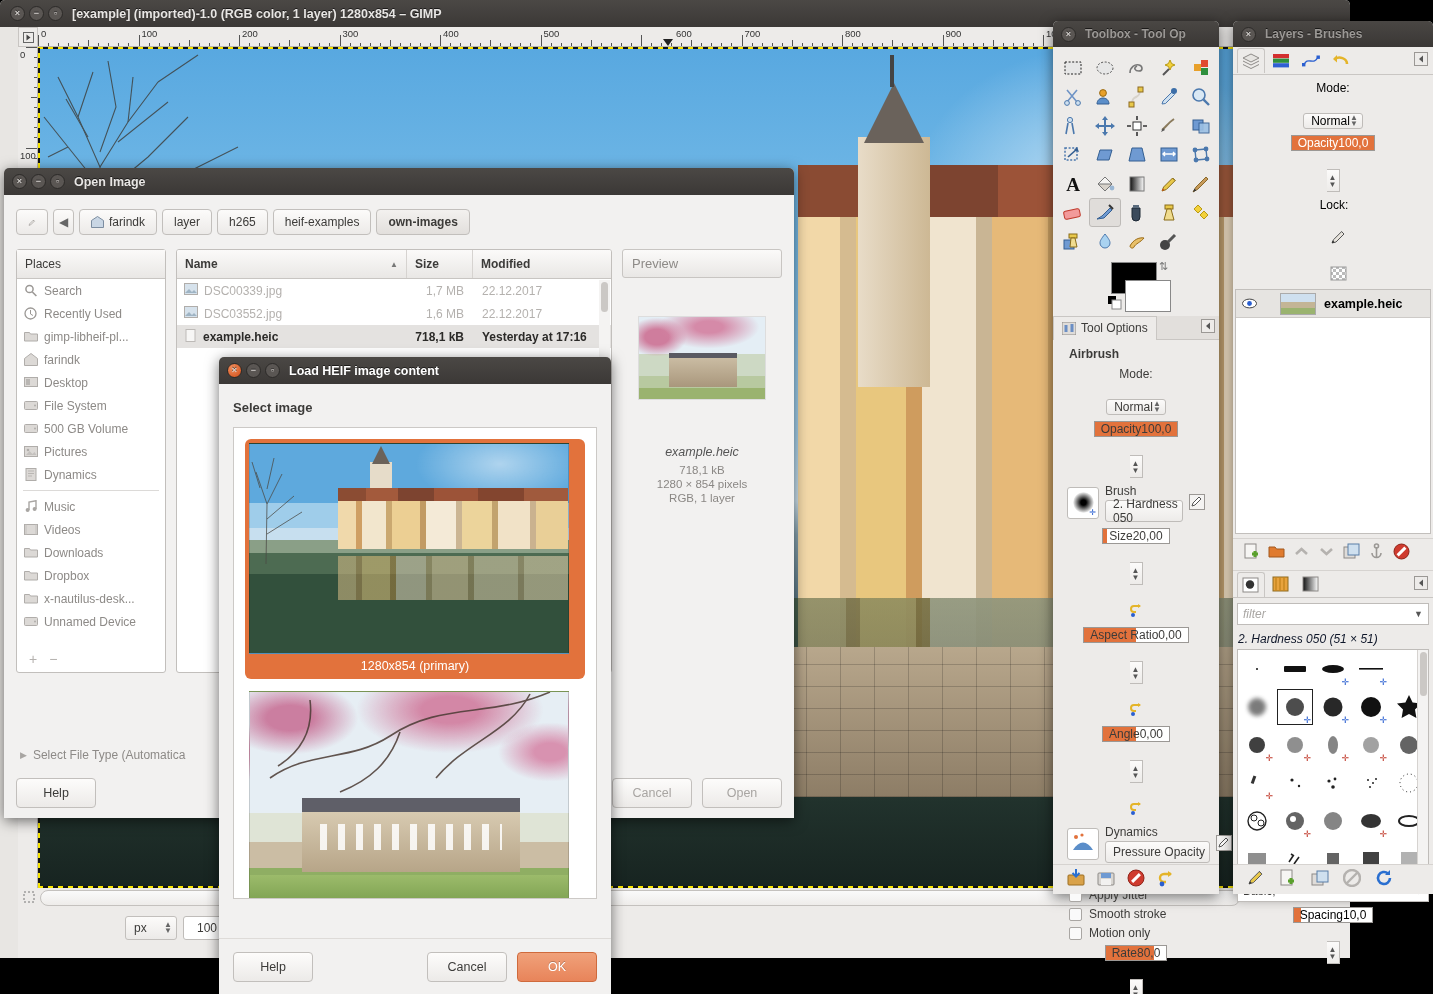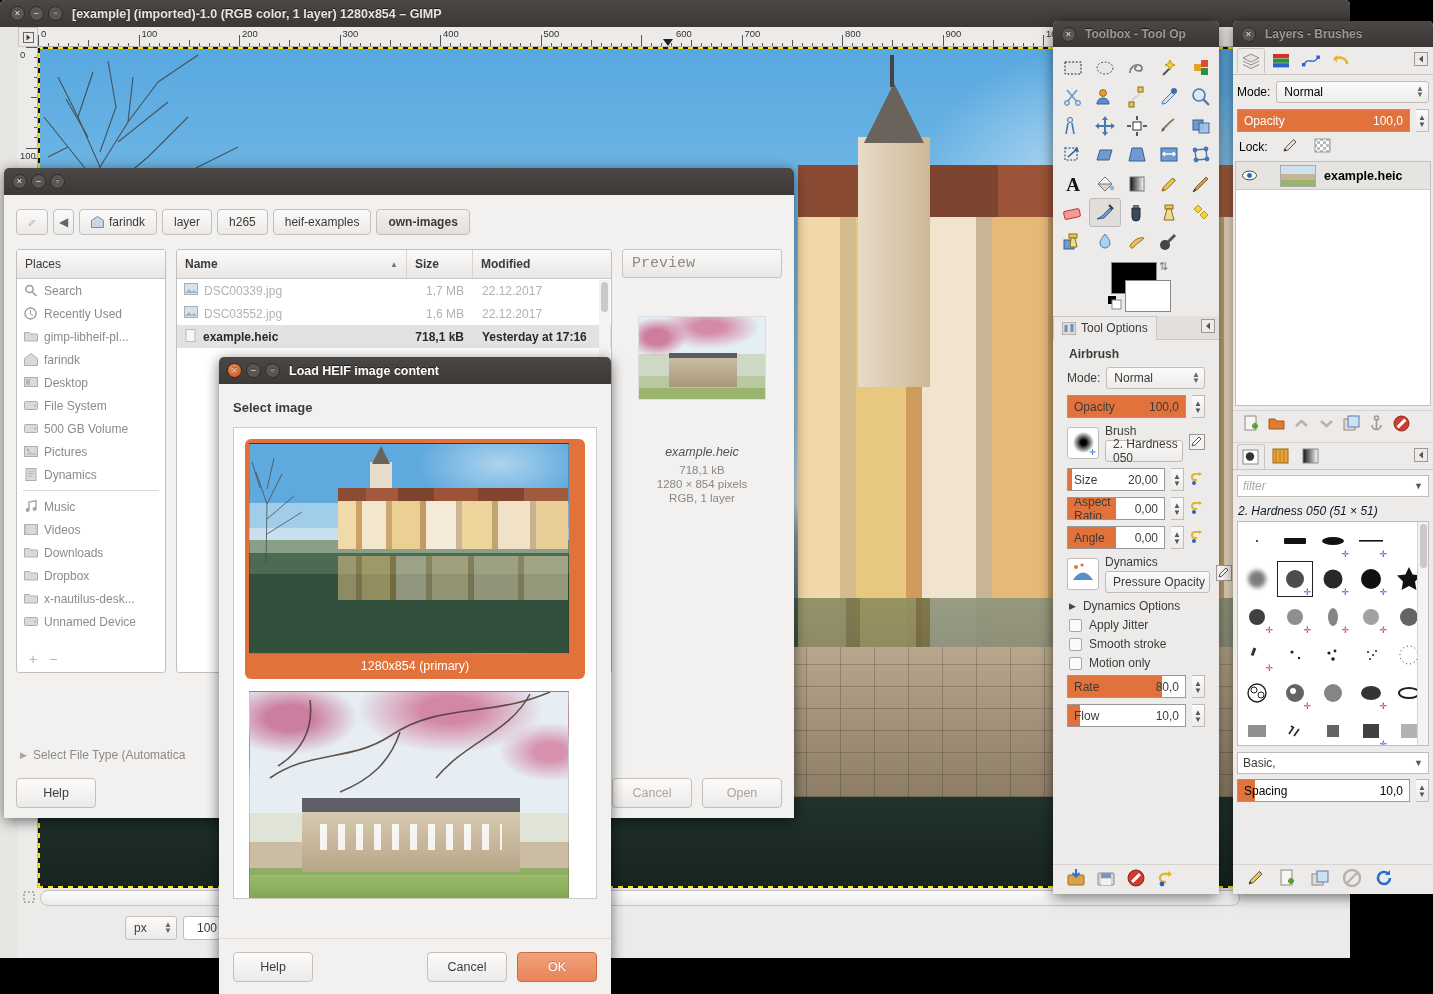--- a/index.html
+++ b/index.html
@@ -68,21 +68,21 @@
             font-size:12px; color:#3c3b39; }
   .fl-hdr > div { display:flex; align-items:center; padding-left:8px; border-right:1px solid #d6d3d0;font-weight:bold;}
   .fl-row { display:flex; height:23px; font-size:12px; align-items:center; }
   .fl-row.dim { color:#b4b1ae; }
   .fl-row.sel { background:#e4e2e0; color:#2b2a28; }
   .fl-name { width:230px; display:flex; align-items:center; gap:6px; padding-left:7px; }
   .fl-size { width:66px; text-align:right; padding-right:9px;}
   .fl-mod { flex:1; padding-left:9px;}
   .previewpane { width:160px; display:flex; flex-direction:column; gap:6px;}
   .preview-hdr { height:29px; background:linear-gradient(#fbfaf9,#e9e7e5); border:1px solid #c8c5c2;
-        display:flex;align-items:center;padding-left:9px;font-size:15px;color:#8d8a87;border-radius:3px;font-family:Liberation Mono, monospace;}
+        display:flex;align-items:center;padding-left:9px;font-size:13px;color:#8d8a87;border-radius:3px;}
   .preview-box { flex:1; background:#f2f1f0; display:flex; flex-direction:column; align-items:center; padding-top:32px;}
   .preview-thumb { width:128px;height:84px;background:#cfd9e2;border:1px solid #ddd; }
   .pv-name { font-style:italic; font-size:12.5px; color:#555; margin-top:45px; }
   .pv-meta { font-size:11.5px; color:#8a8784; text-align:center; line-height:14px; margin-top:4px;}
   .oi-footer { position:absolute; left:12px; right:12px; bottom:10px; }
   .sft { display:flex; align-items:center; gap:6px; font-size:12px; color:#8d8a87; margin:12px 0 16px 4px;}
   .btnrow { display:flex; align-items:center; }
   .gbtn { min-width:80px; height:30px; padding:0 16px; border:1px solid #c2bfbc; border-radius:4px;
           background:linear-gradient(#fdfcfb,#eceae8); font-size:12.5px; color:#3c3b39;
           display:flex;align-items:center;justify-content:center; }
@@ -113,21 +113,21 @@
   .colorarea { position:relative; height:56px; margin-top:4px; }
   .fgcolor { position:absolute; left:58px; top:2px; width:46px; height:32px; background:#000; border:1px solid #888; }
   .bgcolor { position:absolute; left:72px; top:20px; width:46px; height:32px; background:#fff; border:1px solid #888; }
   .swap { position:absolute; left:106px; top:0px; font-size:11px; color:#777; }
   .reset { position:absolute; left:55px; top:36px; width:14px; height:14px; }
   .tabstrip { display:flex; align-items:center; height:24px; border-bottom:1px solid #c9c6c3; background:#e2dfdc;}
   .tab { display:flex; align-items:center; gap:5px; height:24px; padding:0 8px; background:#edebe9;
          border:1px solid #c9c6c3; border-bottom:none; font-size:12px; color:#3c3b39;}
   .to-body { padding:5px 14px; font-size:12px; color:#3c3b39; }
   .to-h { font-weight:bold; margin:2px 0 6px 2px; }
-  .row { display:flex; align-items:center; gap:6px; margin-bottom:6px; }
+  .row { display:flex; align-items:center; gap:18px; margin-bottom:6px;flex-direction:column; }
   .combo { flex:1; height:22px; background:linear-gradient(#fcfbfa,#edebe9); border:1px solid #bfbcb9;
            border-radius:3px; display:flex; align-items:center; padding:0 4px 0 7px; font-size:12px;}
   .combo .sp { margin-left:auto; display:flex; flex-direction:column; line-height:6px; font-size:8px; color:#666;}
   .slider { position:relative; height:23px; border:1px solid #9b9895; background:#fff; display:flex; align-items:center;
             padding:0 6px; font-size:12px; flex:1; overflow:hidden;}
   .slider .fill { position:absolute; left:0; top:0; bottom:0; background:#e2723c; }
   .slider .lab { position:relative; z-index:2; }
   .slider .val { position:relative; z-index:2; margin-left:auto; }
   .spin { width:13px; display:flex; flex-direction:column; align-items:center; line-height:7px; font-size:8px; color:#555;
           border:1px solid #bfbcb9; border-left:none; height:23px; justify-content:center; background:linear-gradient(#fcfbfa,#edebe9);}
@@ -411,20 +411,21 @@
     <div style="position:absolute;right:2px;top:27px;width:18px;height:20px;background:#edebe9;border:1px solid #c8c5c2;"></div>
   </div>
 
   <div class="win" id="openimg">
     <div class="titlebar">
       <div class="wbtns">
         <div class="wbtn">×</div>
         <div class="wbtn">−</div>
         <div class="wbtn">▫</div>
       </div>
+      <div class="wtitle">Open Image</div>
     </div>
 
     <div class="oi-body">
       <div class="pathbar">
         <div class="pbtn pencil">
           <svg width="15" height="15" viewBox="0 0 15 15">
               <path d="M2 13l1-3 7-7 2 2-7 7z" fill="#e9e7e5" stroke="#8d8a87"></path>
               <path d="M10 3l2 2" stroke="#8d8a87"></path>
             </svg>
         </div>

